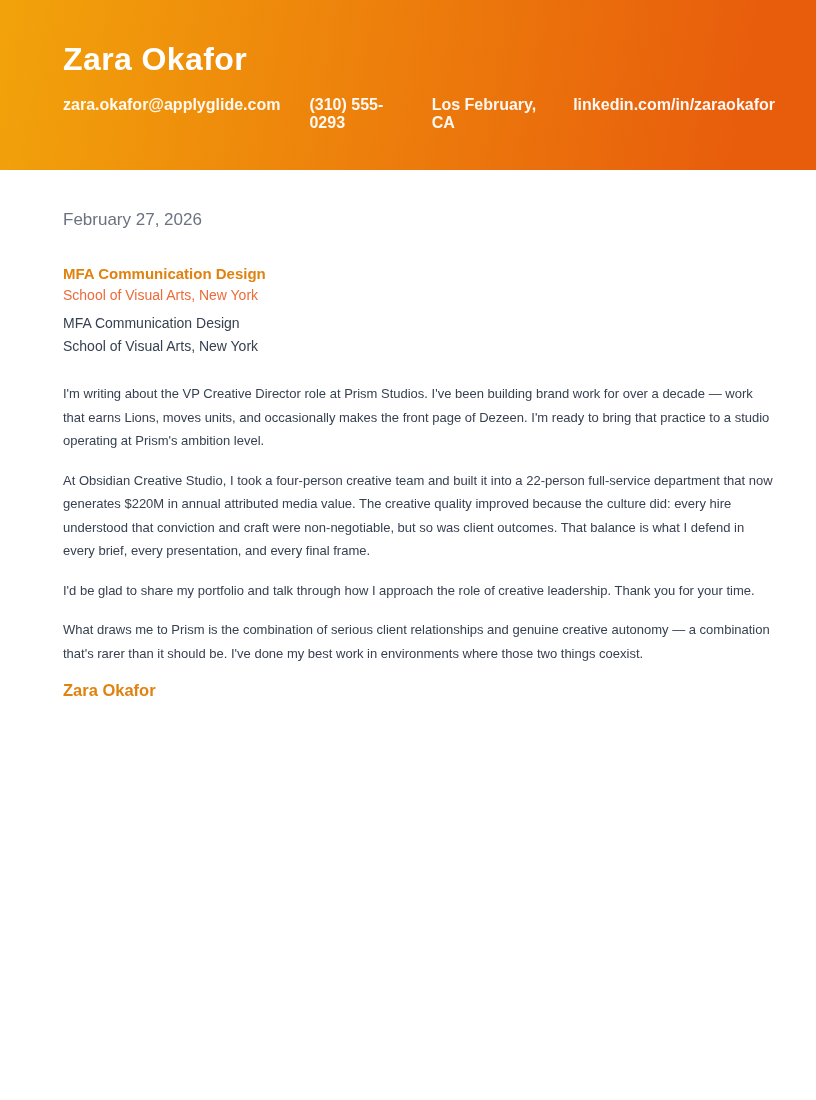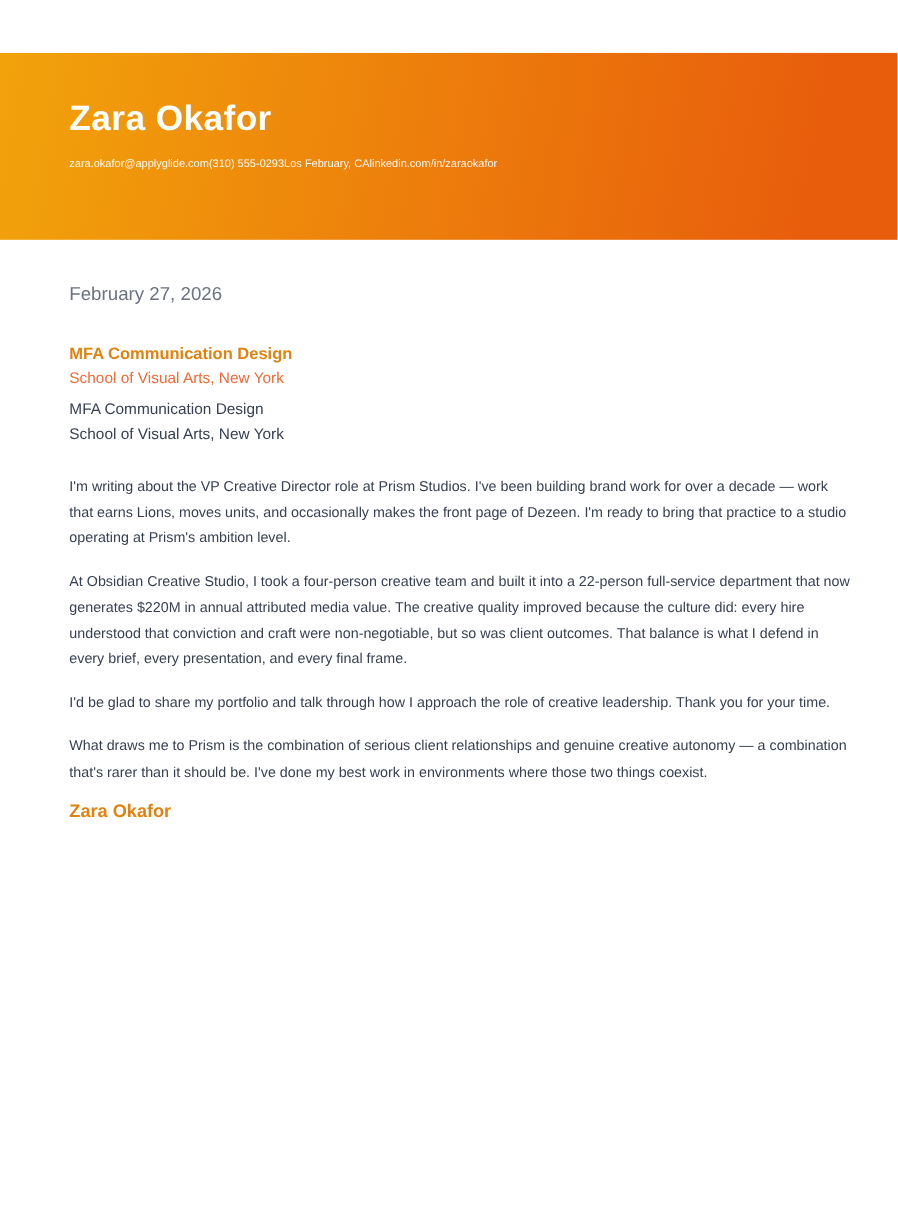--- a/index.html
+++ b/index.html
@@ -6,21 +6,20 @@
   html, body {
     width: 816px;
     background: #ffffff;
     font-family: "Liberation Sans", "DejaVu Sans", sans-serif;
   }
   .page {
     width: 816px;
     height: 772px;
     background: #ffffff;
     overflow: hidden;
-    margin-top: 48px;
   }
   
   .header {
     height: 170px;
     background: linear-gradient(100deg, var(--grad-start, #f2a30b) 0%, var(--grad-end, #e85d0c) 90%);
     padding: 42px 41px 0 63px;
     color: #ffffff;
   }
   .header h1 {
     font-size: 32px;
@@ -30,22 +29,24 @@
   }
   .header .subtitle {
     margin-top: 7px;
     font-size: 16px;
     font-style: italic;
     color: rgba(255,255,255,0.92);
   }
   .contact-row {
     margin-top: 19px;
     display: flex;
-    font-size: 10px;
+    gap: 29px;
+    font-size: 16px;
     color: rgba(255,255,255,0.95);
+    font-weight: bold;
   }
   
   .main {
     padding: 40px 41px 0 63px;
     color: var(--body-text, #374151);
   }
   .date {
     font-size: 17px;
     color: var(--muted-text, #6b7280);
     margin-bottom: 35px;

